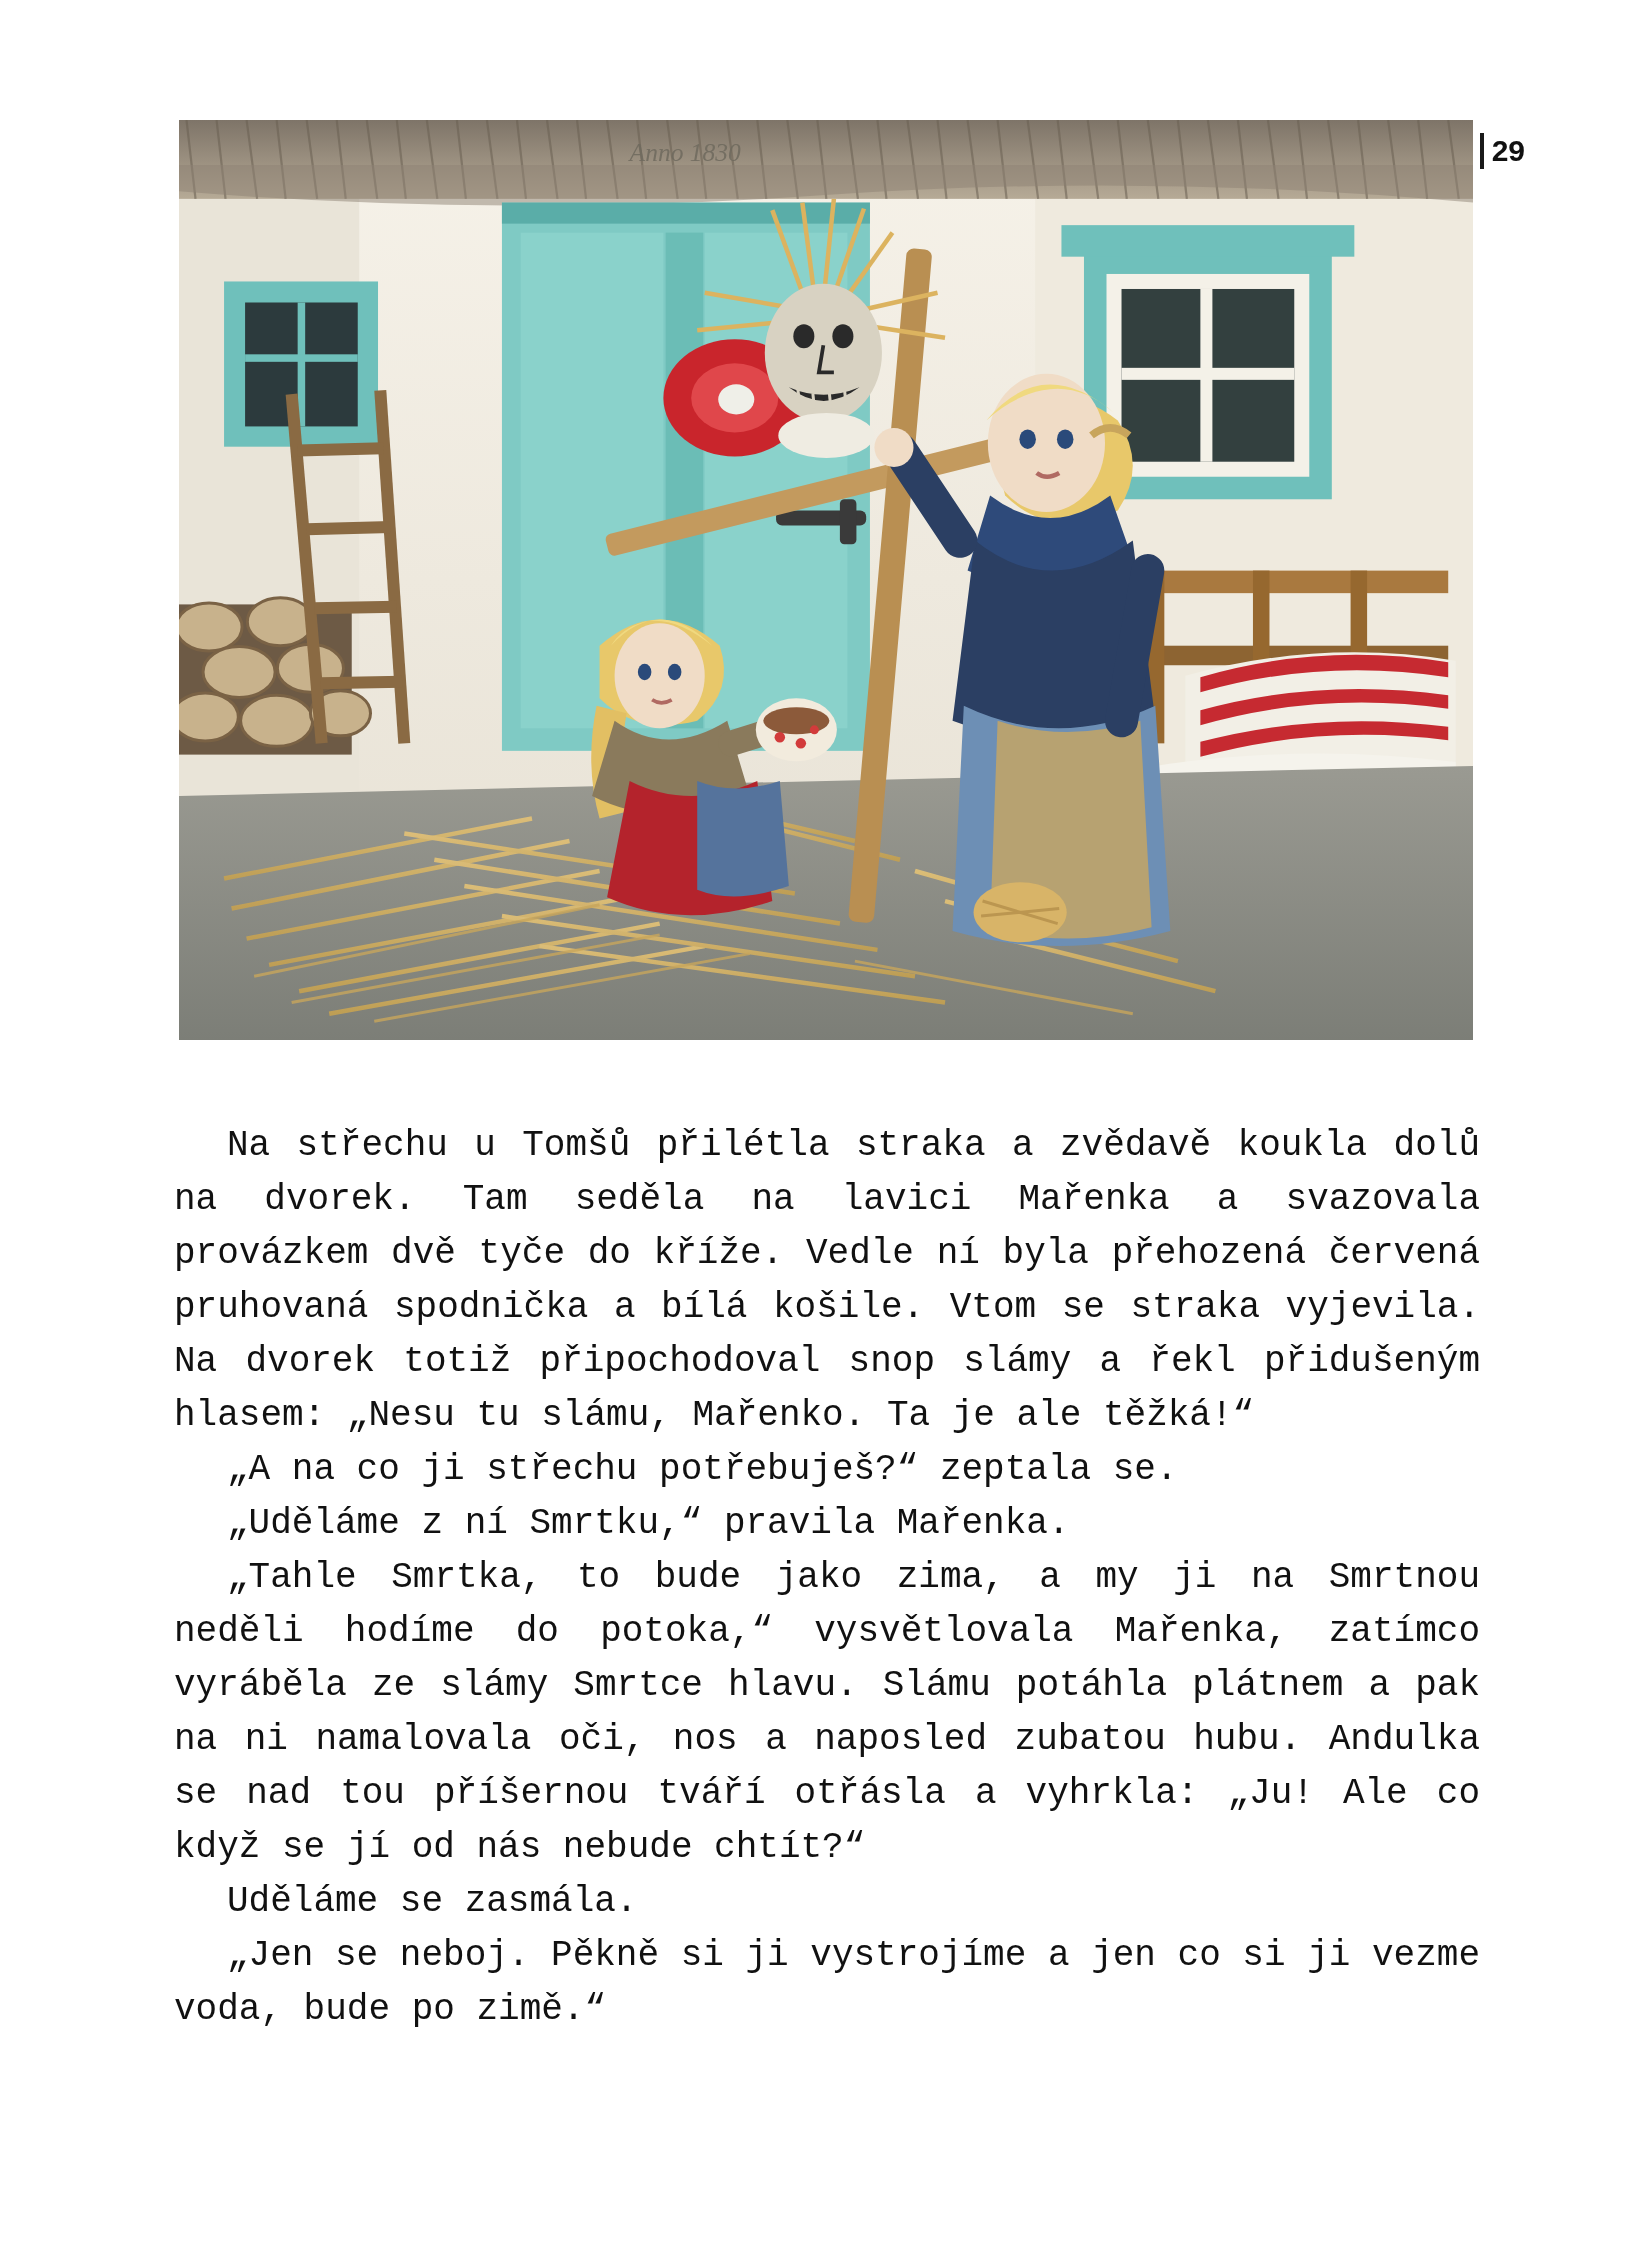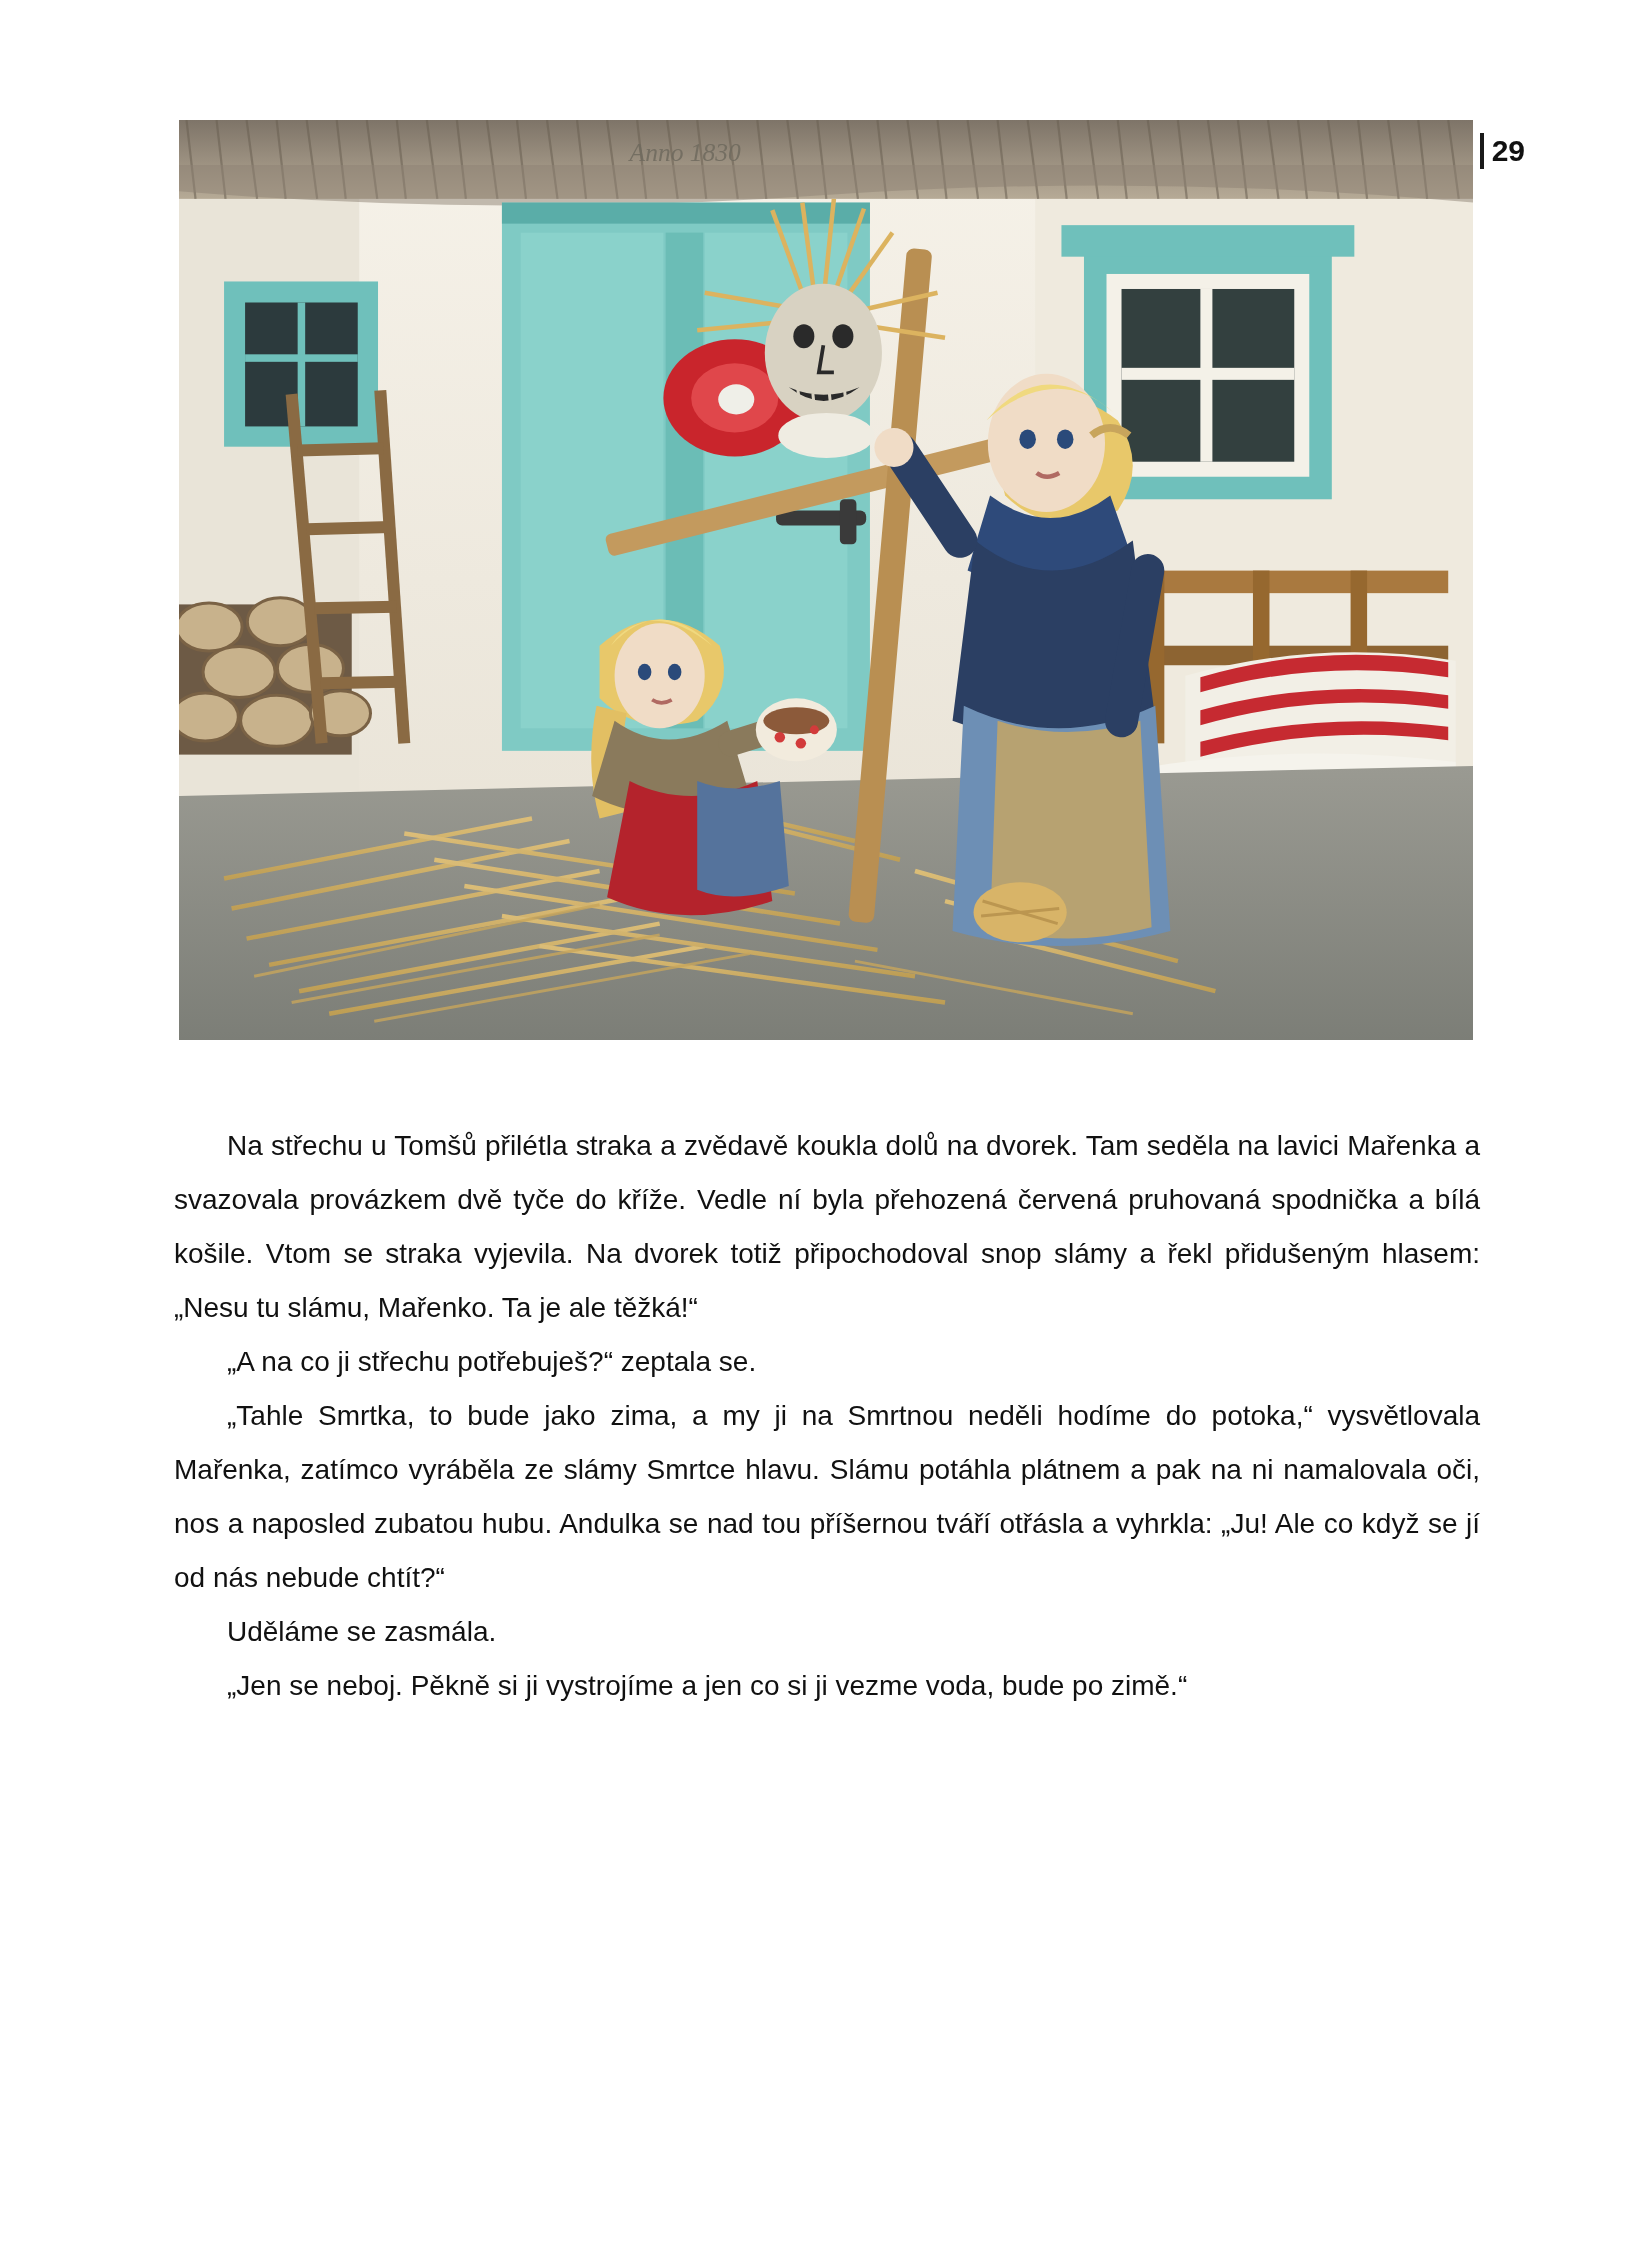--- a/index.html
+++ b/index.html
@@ -57,22 +57,22 @@
     background: #0369a1;
   }
   .ill-svg { display: block; width: 100%; height: 100%; }
 
   
   .body-text {
     position: absolute;
     left: 174px;
     top: 1119px;
     width: 1306px;
-    font-family: Liberation Sans, sans-serif;
-    font-size: 28px;
+    font-family: Liberation Mono, monospace;
+    font-size: 36px;
     line-height: 54px;
     color: #111111;
   }
   .para {
     margin: 0;
     text-indent: 53px;
     text-align: justify;
     text-justify: inter-word;
   }
   .para.last-line-left { text-align-last: left; }
@@ -335,19 +335,20 @@
           <path d="M1070 1040 L1170 1070"></path>
             <path d="M1068 1060 L1172 1050"></path>
         </g>
       </g>
     </svg>
   </div>
 
   <div class="body-text">
     <p class="para">Na střechu u Tomšů přilétla straka a zvědavě koukla dolů na dvorek. Tam seděla na lavici Mařenka a svazovala provázkem dvě tyče do kříže. Vedle ní byla přehozená červená pruhovaná spodnička a bílá košile. Vtom se straka vyjevila. Na dvorek totiž připochodoval snop slámy a řekl přidušeným hlasem: „Nesu tu slámu, Mařenko. Ta je ale těžká!“</p>
     <p class="para last-line-left">„A na co ji střechu potřebuješ?“ zeptala se.</p>
+    <p class="para last-line-left">„Uděláme z ní Smrtku,“ pravila Mařenka.</p>
     <p class="para">„Tahle Smrtka, to bude jako zima, a my ji na Smrtnou neděli hodíme do potoka,“ vysvětlovala Mařenka, zatímco vyráběla ze slámy Smrtce hlavu. Slámu potáhla plátnem a pak na ni namalovala oči, nos a naposled zubatou hubu. Andulka se nad tou příšernou tváří otřásla a vyhrkla: „Ju! Ale co když se jí od nás nebude chtít?“</p>
     <p class="para last-line-left">Uděláme se zasmála.</p>
     <p class="para">„Jen se neboj. Pěkně si ji vystrojíme a jen co si ji vezme voda, bude po zimě.“</p>
   </div>
 
 </div>
 
 
 </body></html>

